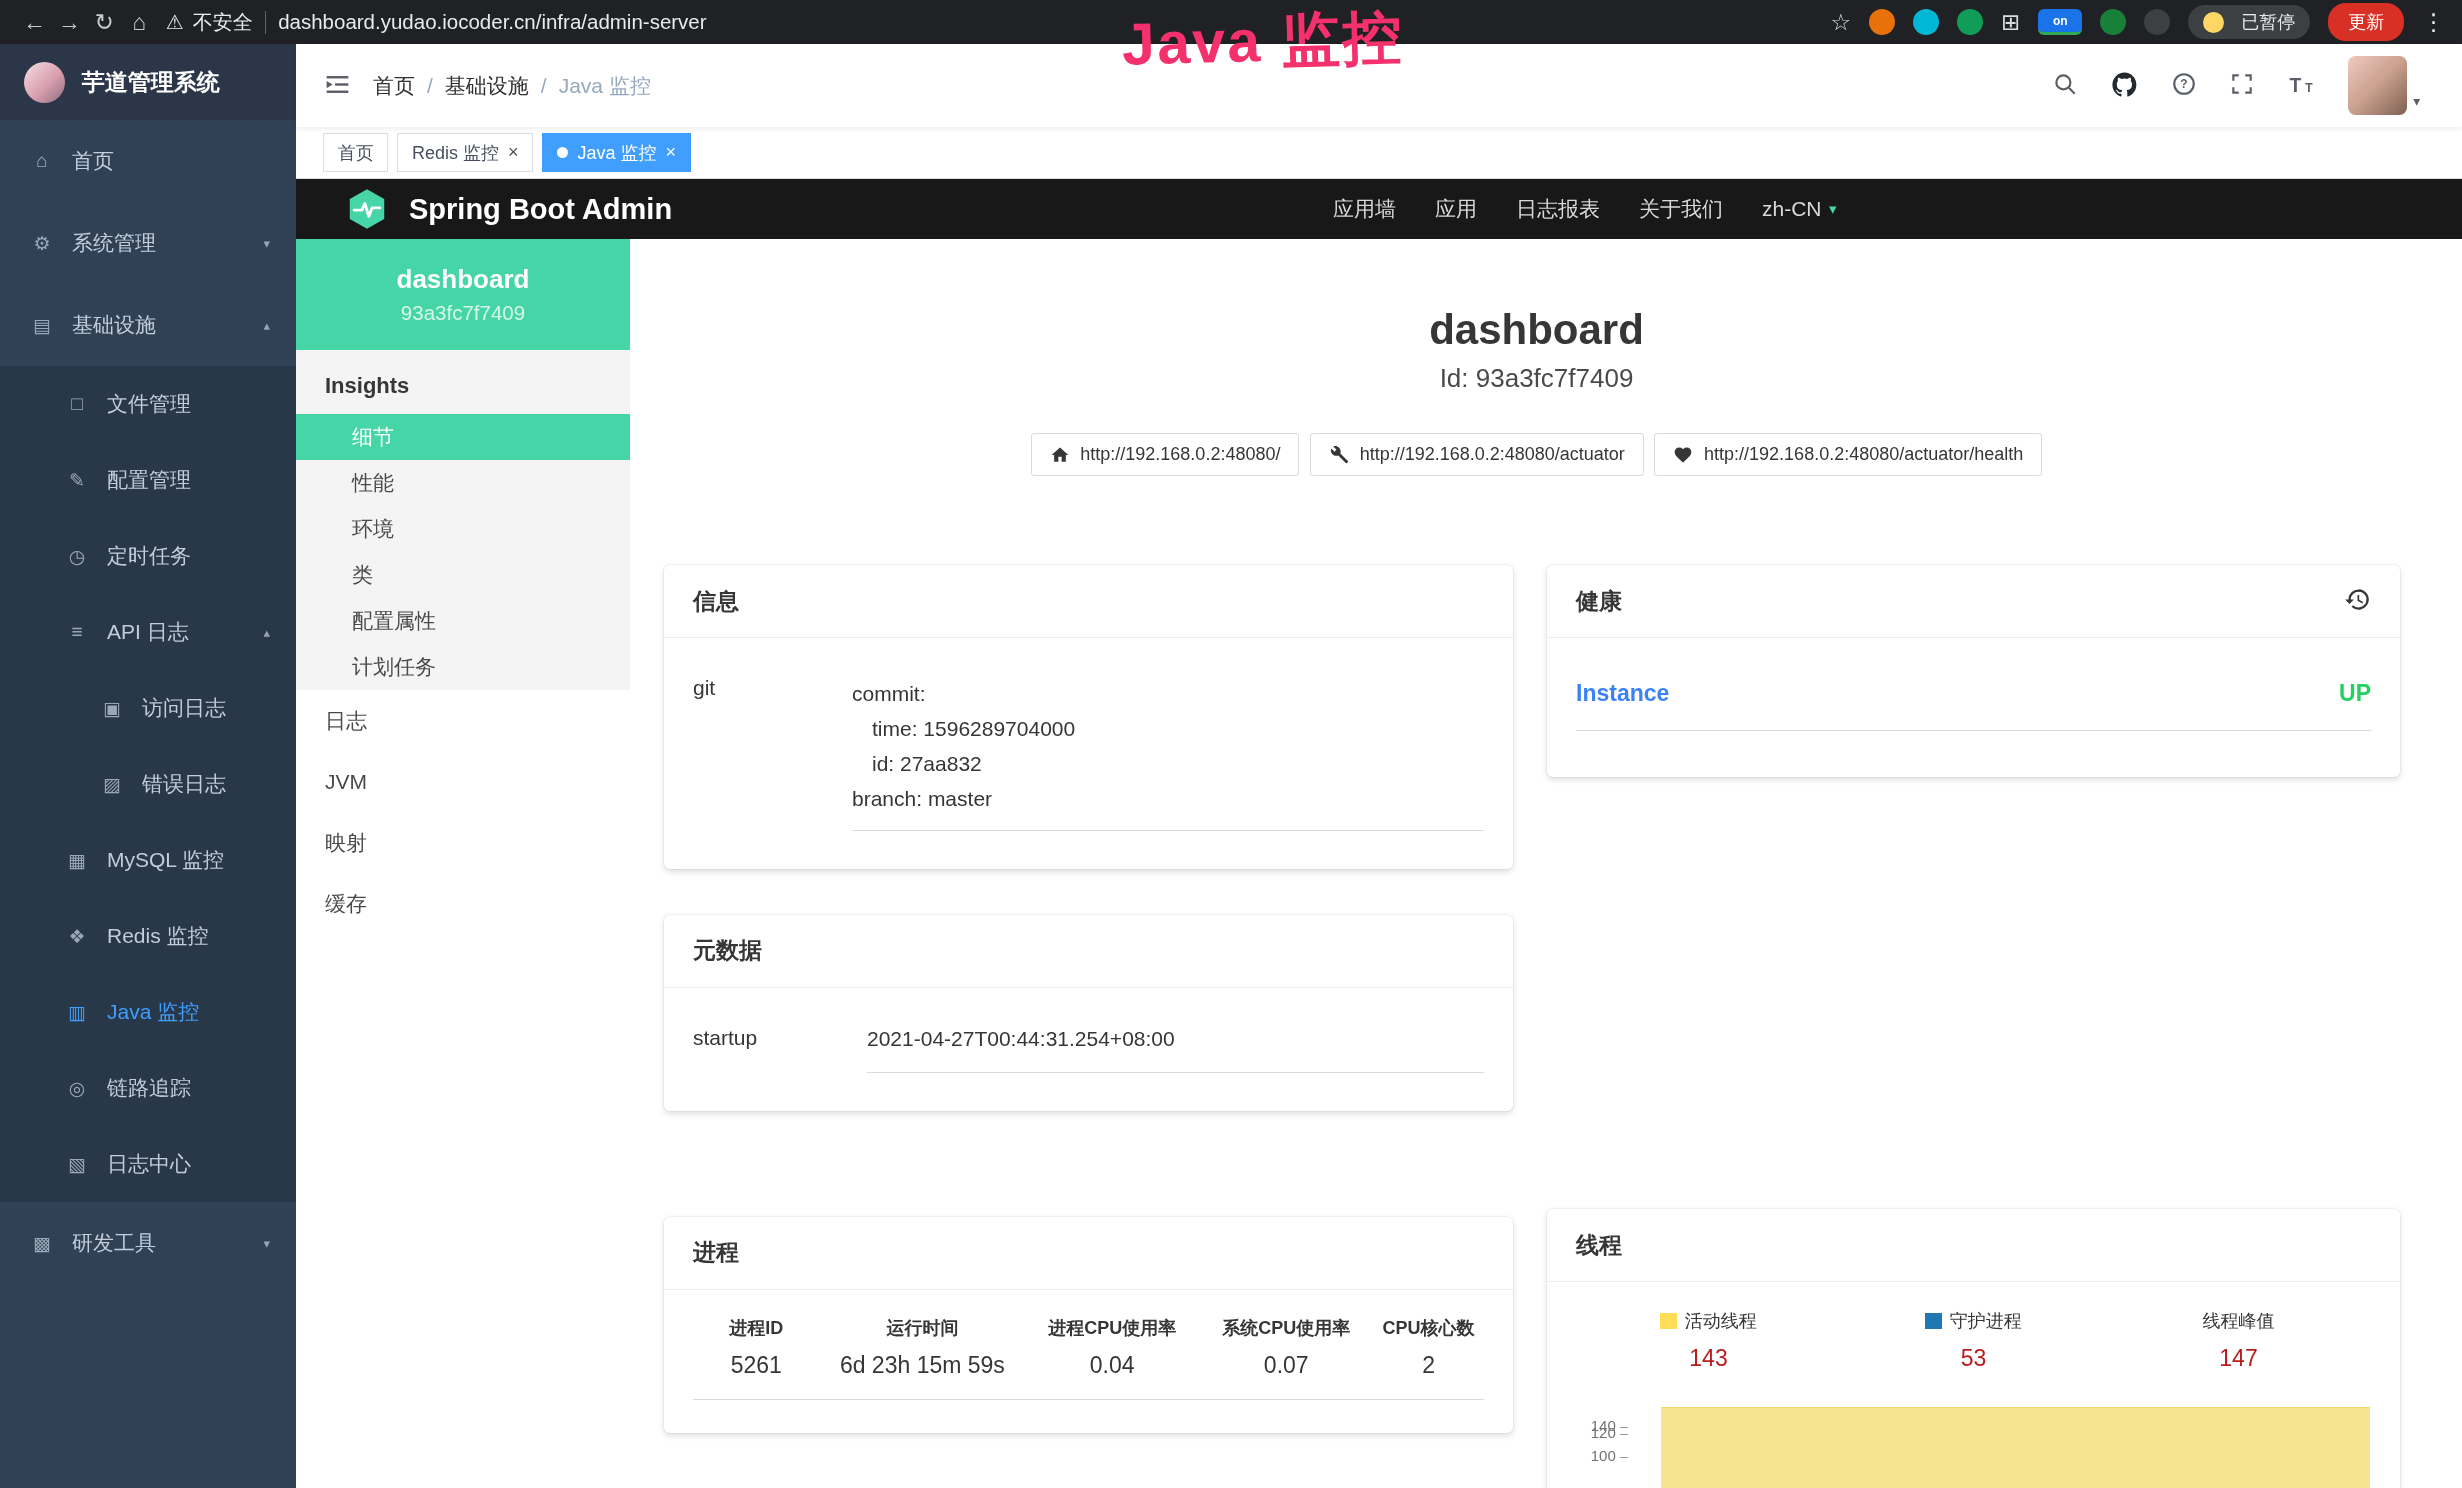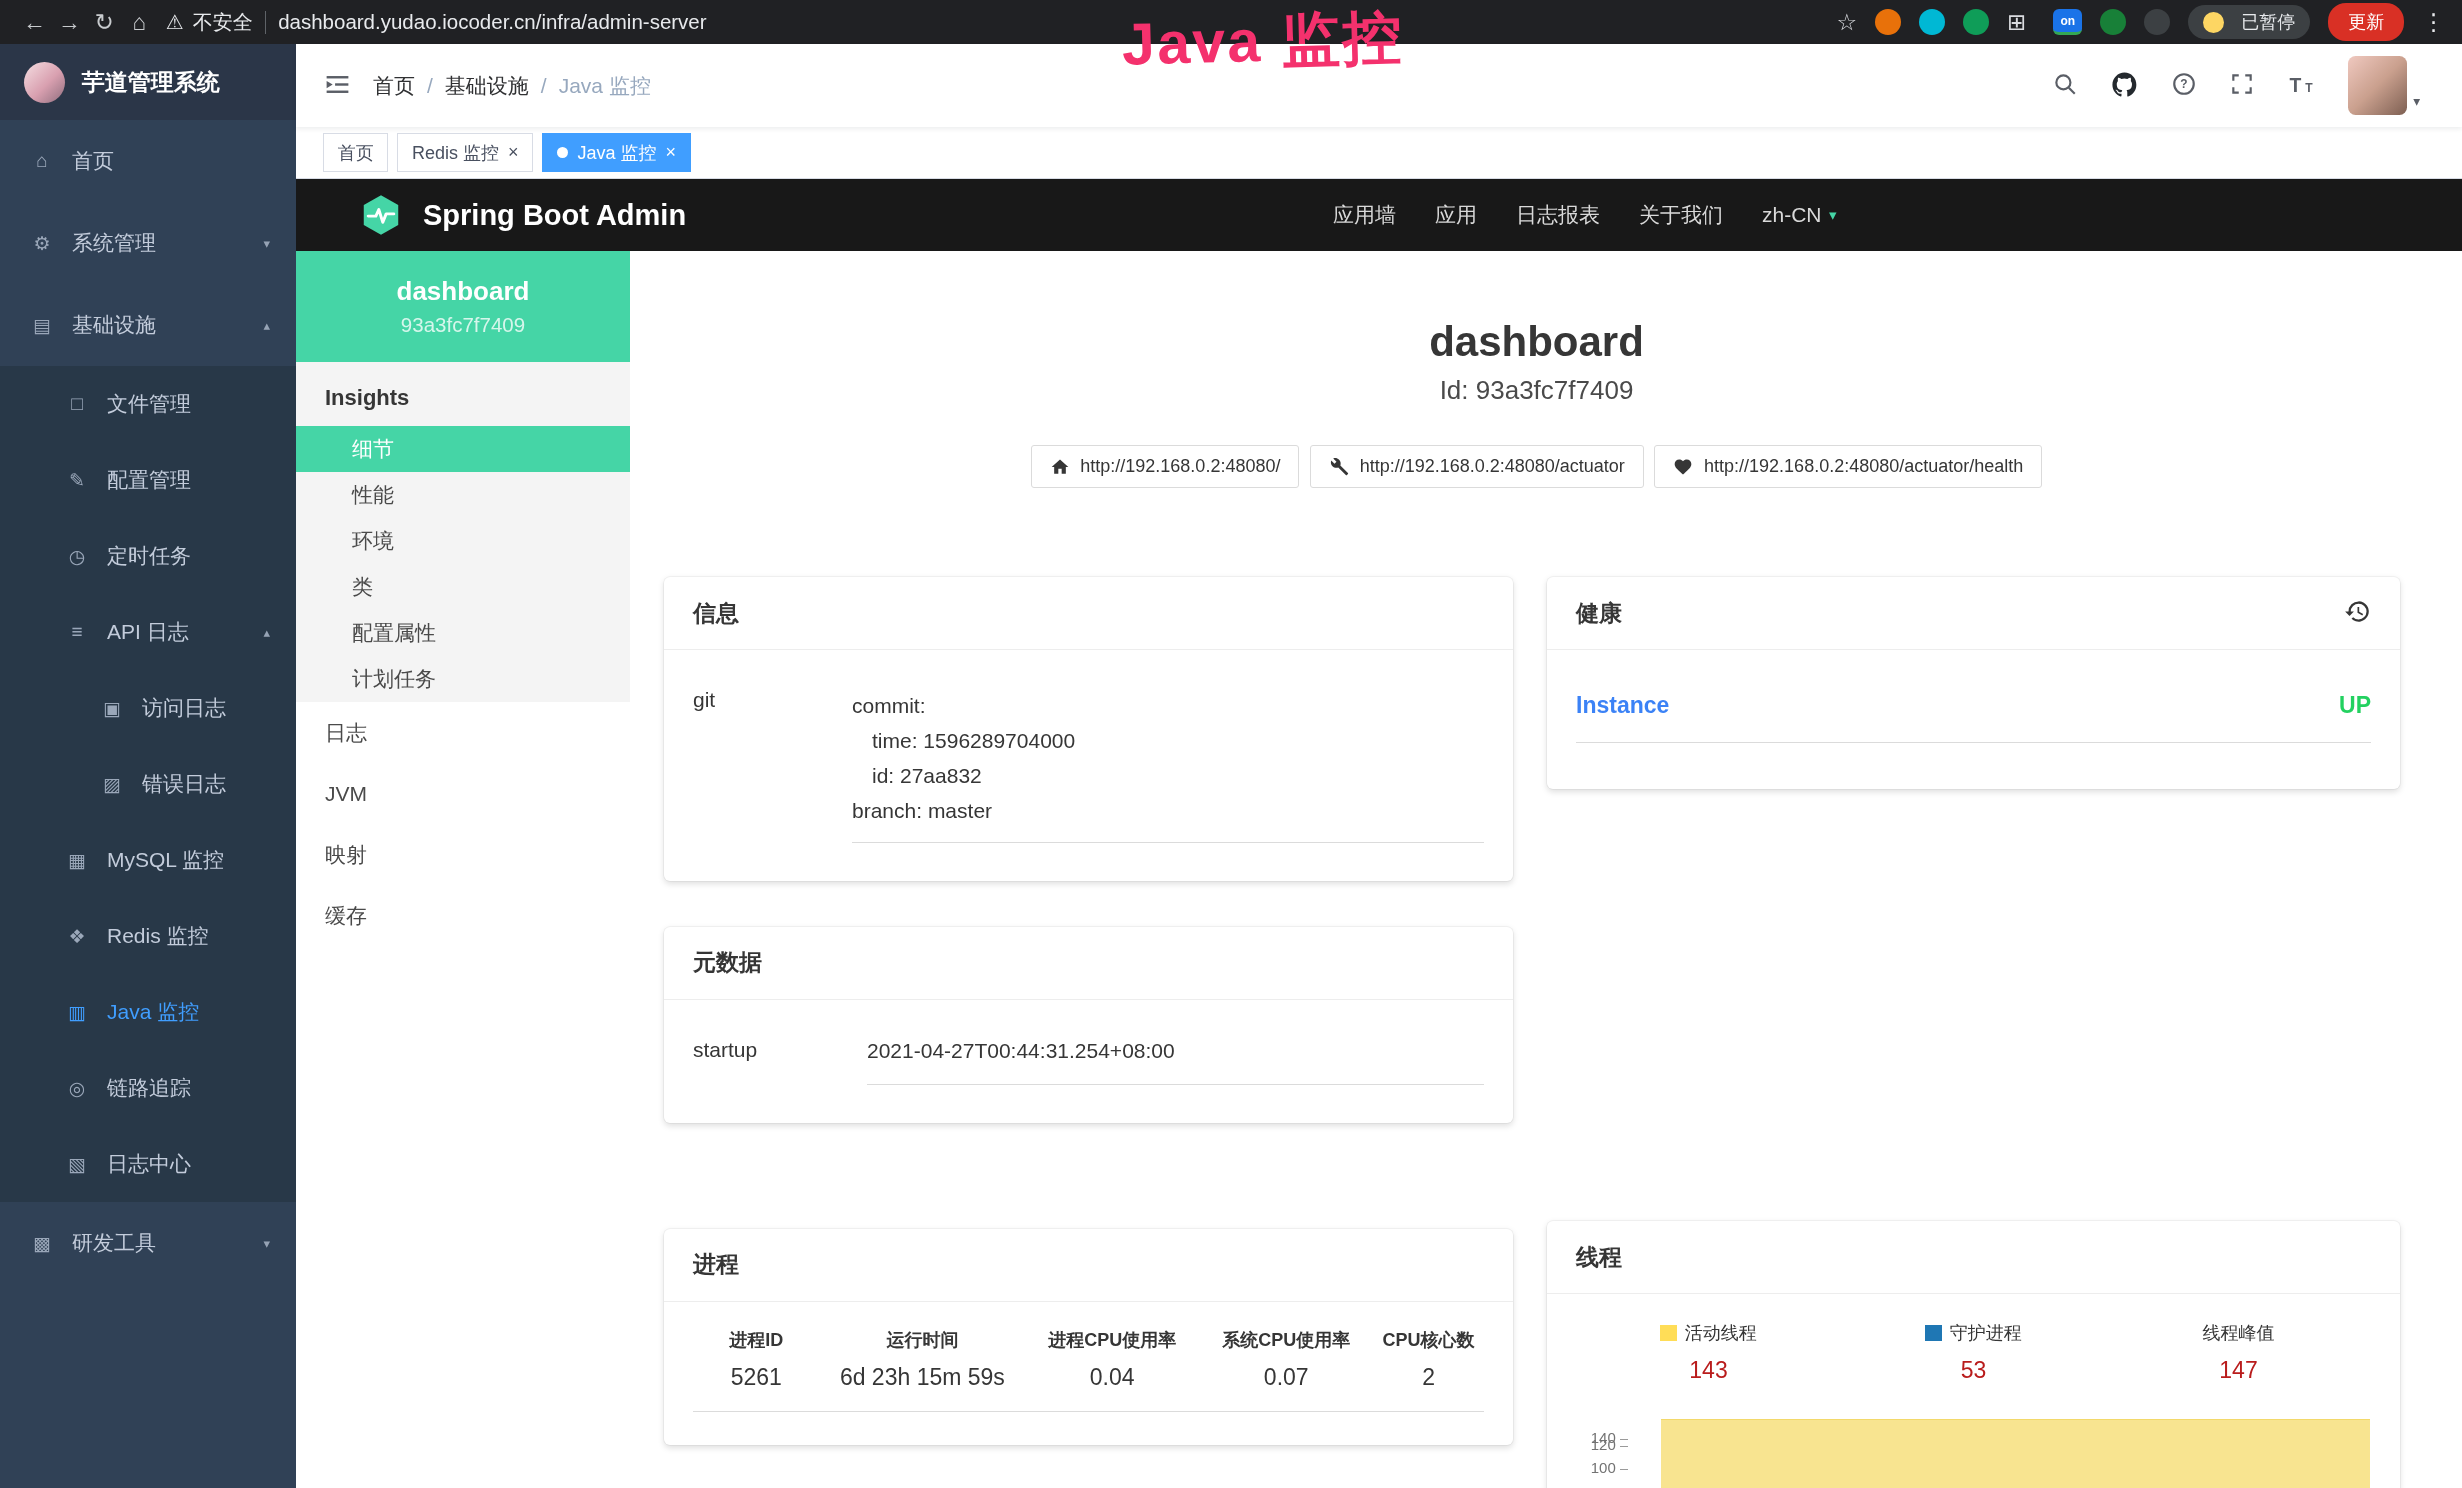--- a/index.html
+++ b/index.html
@@ -13,23 +13,23 @@
   .warn-tri { font-size: 20px; color: #e8eaed; }
   .vdiv { width: 1.5px; height: 23px; background: #5f6368; margin: 0 12px; }
   .url { font-size: 20.5px; color: #e8eaed; white-space: nowrap; }
   .b-right { margin-left: auto; display: flex; align-items: center; gap: 18px; }
   .star { font-size: 23px; color: #dadce0; }
   .chip { width: 26px; height: 26px; border-radius: 50%; flex: none; }
   .chip.c1 { background: #e8710a; }
   .chip.c2 { background: #00b8d4; }
   .chip.c3 { background: #0f9d58; }
   .chip.grid { background: none; width: auto; height: auto; border-radius: 0; color: #dadce0; font-size: 23px; }
-  .chip.on { width: 29px; height: 26px; border-radius: 6px; background: #1a73e8; color: #fff;
+  .chip.on { width: 44px; height: 26px; border-radius: 6px; background: #1a73e8; color: #fff;
              font-size: 12px; font-weight: bold; display: flex; align-items: center; justify-content: center;
-             border-bottom: 3px solid #34a853; margin-left: 9px; }
+             border-bottom: 3px solid #34a853; }
   .chip.leaf { background: #188038; }
   .chip.dark { background: #3c4043; }
   .pill { display: flex; align-items: center; gap: 17px; background: #3c4043; border-radius: 18px; padding: 5.3px 15px; font-size: 18px; color: #e8eaed; }
   .smiley { width: 21px; height: 21px; border-radius: 50%; background: #fdd663; }
   .update { background: #d93025; color: #fff; border-radius: 18px; padding: 6.8px 20px; font-size: 18px; border: none; }
   .kebab { font-size: 23px; color: #e8eaed; }
 
   
   .app { display: flex; height: 1445px; }
 
@@ -62,21 +62,21 @@
   
   .tabbar { height: 52px; border-bottom: 0.8px solid #d8dce5; display: flex; align-items: center; gap: 9px; padding: 0 27px; background: #fff; position: relative; z-index: 2; }
   .tab { display: inline-flex; align-items: center; gap: 9px; height: 39px; padding: 0 13.7px; border: 0.8px solid #d8dce5; background: #fff; color: #495060; font-size: 18px; cursor: pointer; }
   .tab .dot { display: none; width: 11.4px; height: 11.4px; border-radius: 50%; background: #fff; }
   .tab.active { background: #409eff; border-color: #409eff; color: #fff; }
   .tab.active .dot { display: inline-block; }
   .tab .x { font-size: 18px; }
 
   
   .sba { flex: 1; display: flex; flex-direction: column; min-height: 0; }
-  .sba-nav { height: 72px; background: #181818; display: flex; align-items: center; padding-left: 63px; position: relative; flex: none; }
+  .sba-nav { height: 60px; background: #181818; display: flex; align-items: center; padding-left: 49px; position: relative; flex: none; }
   .brand { display: flex; align-items: center; gap: 20px; color: #fff; font-size: 29px; font-weight: bold; }
   .sba-links { position: absolute; left: 1037px; top: 0; height: 100%; display: flex; align-items: center; gap: 39px; font-size: 21px; color: #d9d9d9; }
   .sba-link { cursor: pointer; }
   .lang { display: flex; align-items: center; gap: 7.6px; cursor: pointer; }
   .lang .caret { color: #45d5a6; font-size: 15px; }
 
   .sba-body { flex: 1; display: flex; min-height: 0; }
   .sba-side { width: 334px; flex: none; display: flex; flex-direction: column; background: #fff; }
   .inst { height: 111px; background: #45d5a6; color: #fff; display: flex; flex-direction: column; align-items: center; justify-content: center; gap: 6px; flex: none; }
   .inst-name { font-size: 26px; font-weight: bold; }

